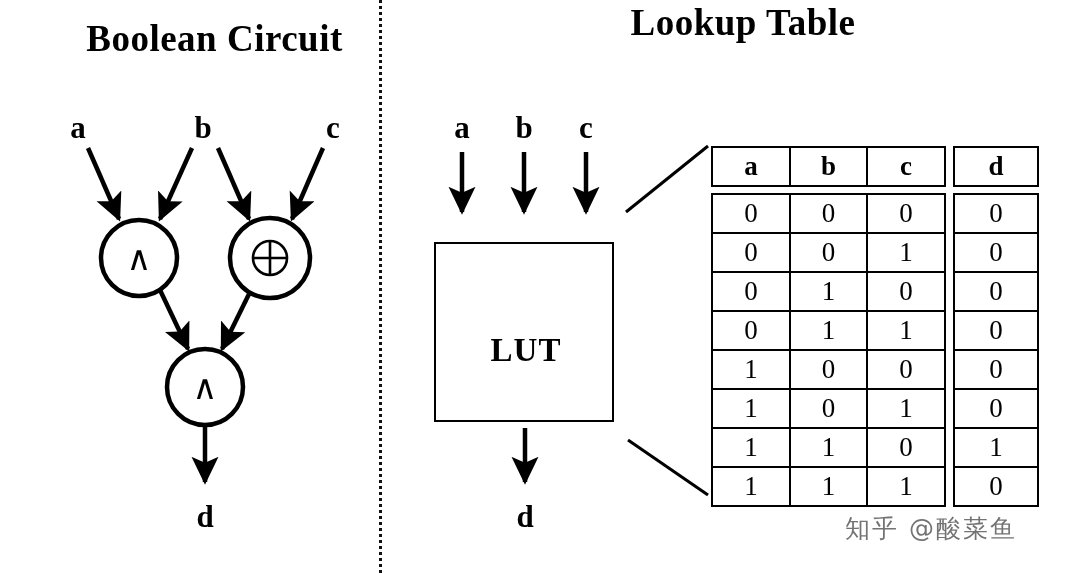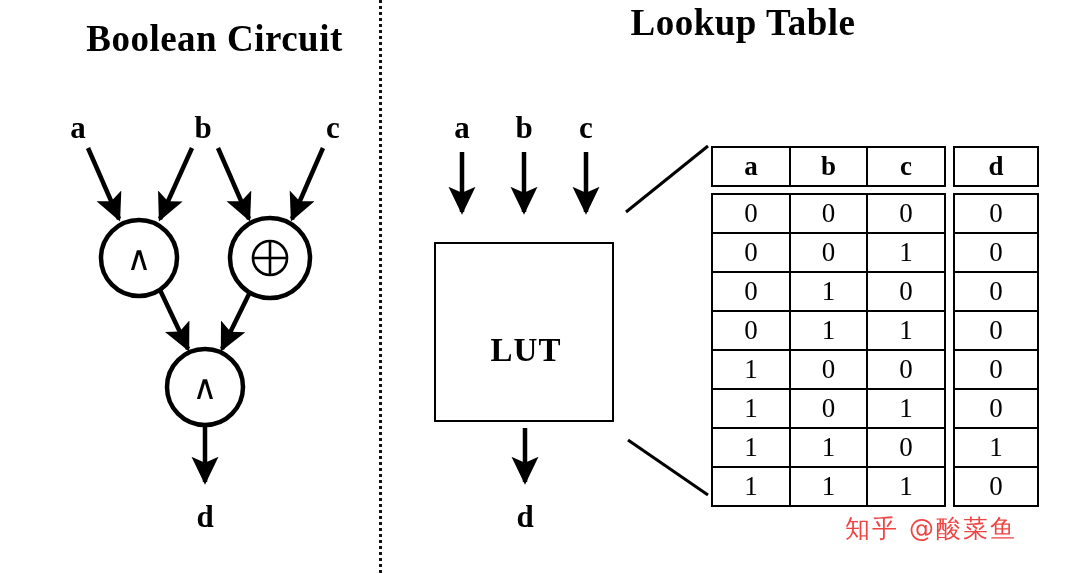--- a/index.html
+++ b/index.html
@@ -111,21 +111,21 @@
     border-top: 2px solid #000;
     border-left: 2px solid #000;
   }
   #body-table tr:last-child td.body-cell { border-bottom: 2px solid #000; }
   #body-table td.body-last { border-right: 2px solid #000; }
 
   
   .watermark {
     font-family: "DejaVu Sans", "Liberation Sans", sans-serif;
     font-size: 25px;
-    color: #ef4444;
+    color: #737373;
     white-space: nowrap;
     letter-spacing: 2px;
   }
 </style>
 </head>
 <body>
 
 <div id="stage">
 
   <div class="abs panel-title" style="left:0px; top:20px; width:379px;">Boolean Circuit</div>

